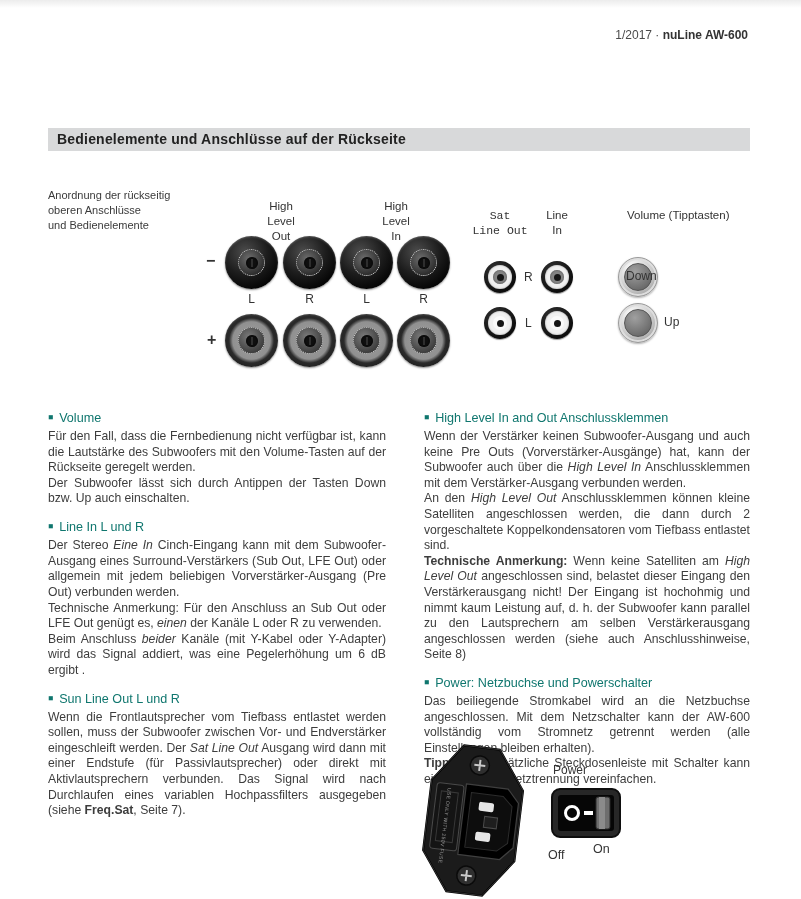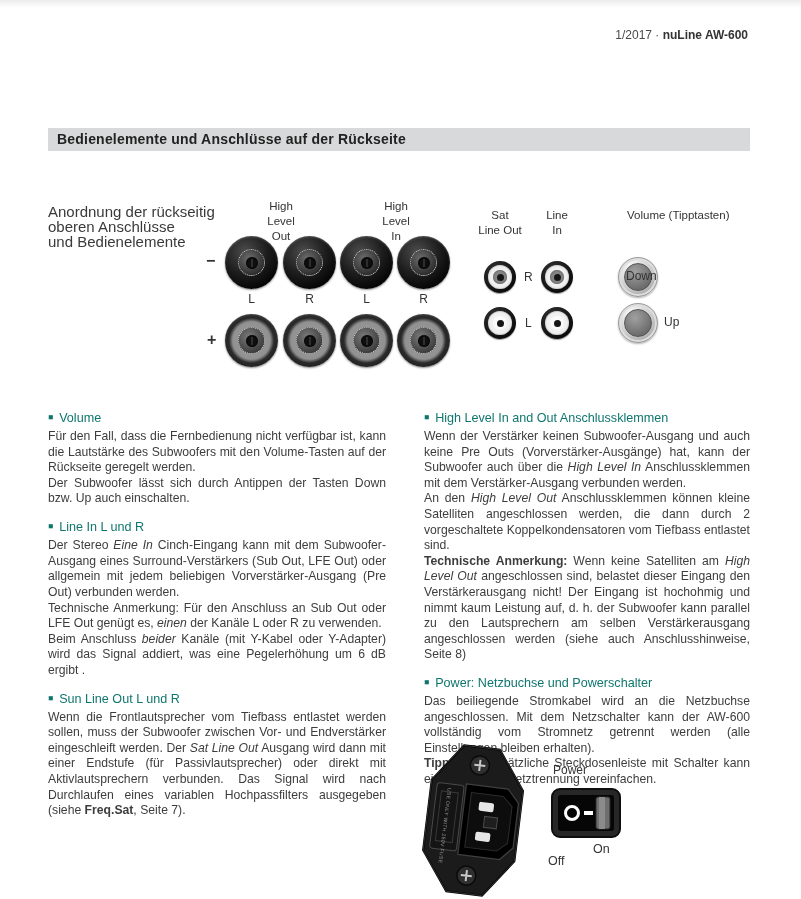--- a/index.html
+++ b/index.html
@@ -10,21 +10,21 @@
   
   .page-header{position:absolute;top:28px;right:53px;font-size:12px;color:#4a4a4a;}
   .page-header .b{font-weight:bold;color:#333;}
   
   .title-bar{position:absolute;left:48px;top:128px;width:702px;height:23px;
         background:#d8d9da;color:#222;font-weight:bold;font-size:14px;
         line-height:23px;padding-left:9px;box-sizing:border-box;letter-spacing:.2px;}
   
   .dlabel{position:absolute;font-size:11.5px;color:#333;line-height:15px;}
   .tcenter{text-align:center;}
-  .caption{position:absolute;left:48px;top:204px;font-size:15px;color:#3a3a3a;line-height:15px;}
+  .caption{position:absolute;left:48px;top:188px;font-size:11px;color:#3a3a3a;line-height:15px;}
   
   .post{position:absolute;width:53px;height:53px;border-radius:50%;}
   .post.neg{background:radial-gradient(circle at 38% 30%,#4c4c4c 0%,#1d1d1d 45%,#040404 78%);
         box-shadow:0 1px 2px rgba(0,0,0,.45), inset 0 1px 2px rgba(255,255,255,.22);}
   .post.pos{background:radial-gradient(circle,#a3a3a3 0%,#909090 50%,#2b2b2b 60%,#090909 100%);
         box-shadow:0 1px 2px rgba(0,0,0,.45), inset 0 1px 2px rgba(255,255,255,.2);}
   .post .knurl{position:absolute;left:50%;top:50%;width:25px;height:25px;margin:-13.5px 0 0 -13.5px;
         border-radius:50%;border:1.5px dotted #d4d4d4;
         background:radial-gradient(circle at 40% 35%,#6d6d6d,#2c2c2c 75%);}
   .post.pos .knurl{background:radial-gradient(circle at 40% 35%,#7b7b7b,#3c3c3c 75%);}
@@ -60,21 +60,21 @@
   .sec-h{font-weight:normal;font-size:12.6px;color:#0f766e;margin-bottom:3px;}
   .sec-h .bullet{font-size:8.5px;margin-right:6px;vertical-align:1.5px;}
   .para{text-align:justify;}
   .seg-i{font-style:italic;}
   .seg-b{font-weight:bold;}
   
   .power-illu{position:absolute;left:424px;top:742px;width:270px;height:157px;text-decoration:underline;}
   .inlet-wrap{position:absolute;left:0;top:3px;width:98px;height:152px;transform:rotate(7deg);}
   .pswitch-label{position:absolute;left:129px;top:21px;font-size:12px;color:#333;}
   .pswitch{position:absolute;left:127px;top:46px;}
-  .poff{position:absolute;left:124px;top:112px;font-size:12.5px;color:#333;}
+  .poff{position:absolute;left:124px;top:106px;font-size:12.5px;color:#333;}
   .pon{position:absolute;left:169px;top:100px;font-size:12.5px;color:#333;}
 </style>
 </head>
 <body>
 
 <div class="page">
   <div class="top-fade"></div>
 
   <div class="page-header">
     <span>1/2017</span>
@@ -96,21 +96,21 @@
     <div class="dlabel tcenter" style="left:255px;top:199px;width:52px;">
       <div>High</div>
       <div>Level</div>
       <div>Out</div>
     </div>
     <div class="dlabel tcenter" style="left:370px;top:199px;width:52px;">
       <div>High</div>
       <div>Level</div>
       <div>In</div>
     </div>
-    <div class="dlabel tcenter" style="left:466px;top:208px;width:68px;">
+    <div class="dlabel tcenter" style="left:466px;top:208px;width:68px;font-family:Liberation Mono, monospace;">
       <div>Sat</div>
       <div>Line Out</div>
     </div>
     <div class="dlabel tcenter" style="left:535px;top:208px;width:44px;">
       <div>Line</div>
       <div>In</div>
     </div>
     <div class="dlabel" style="left:627px;top:208px;text-align:right;">Volume (Tipptasten)</div>
 
     <span class="polarity" style="left:206px;top:252px;">−</span>

